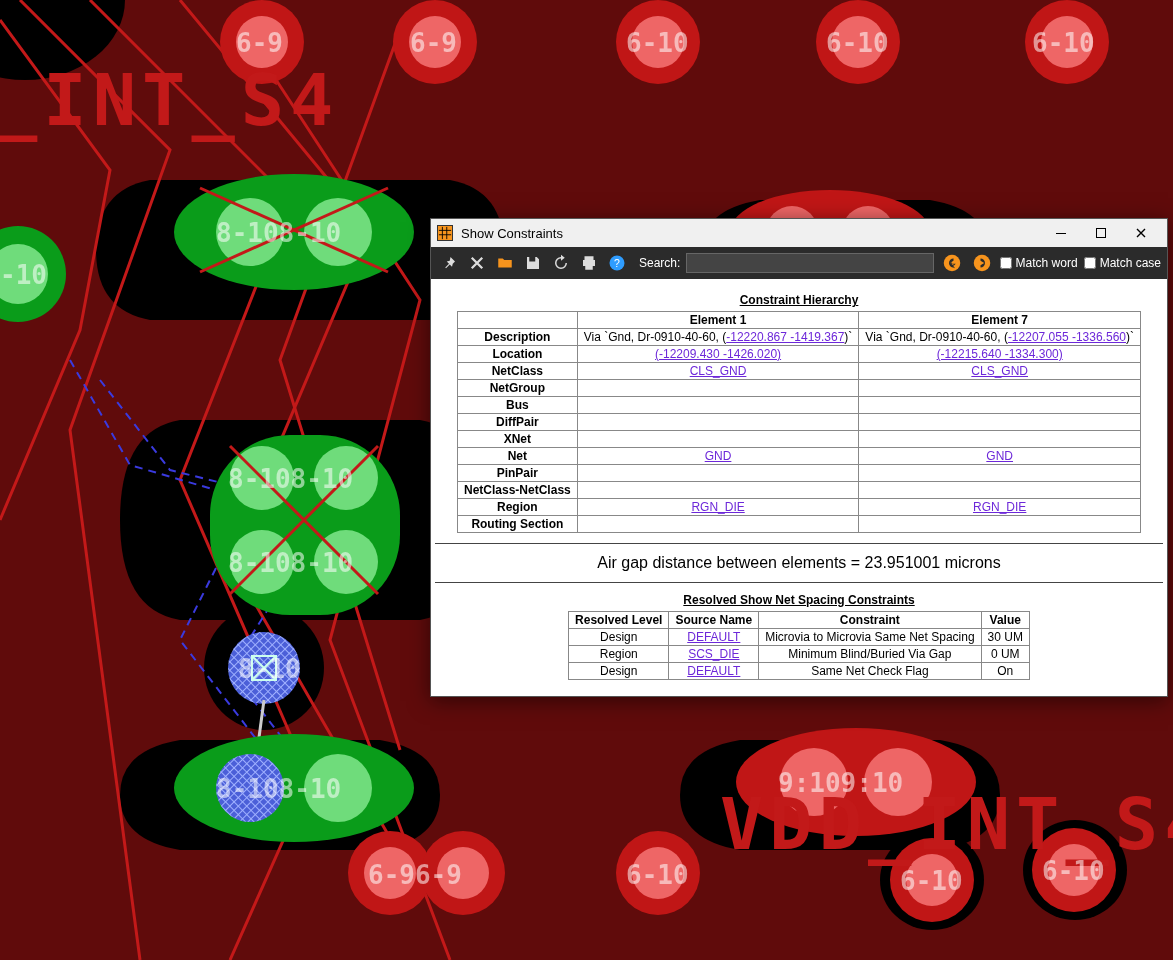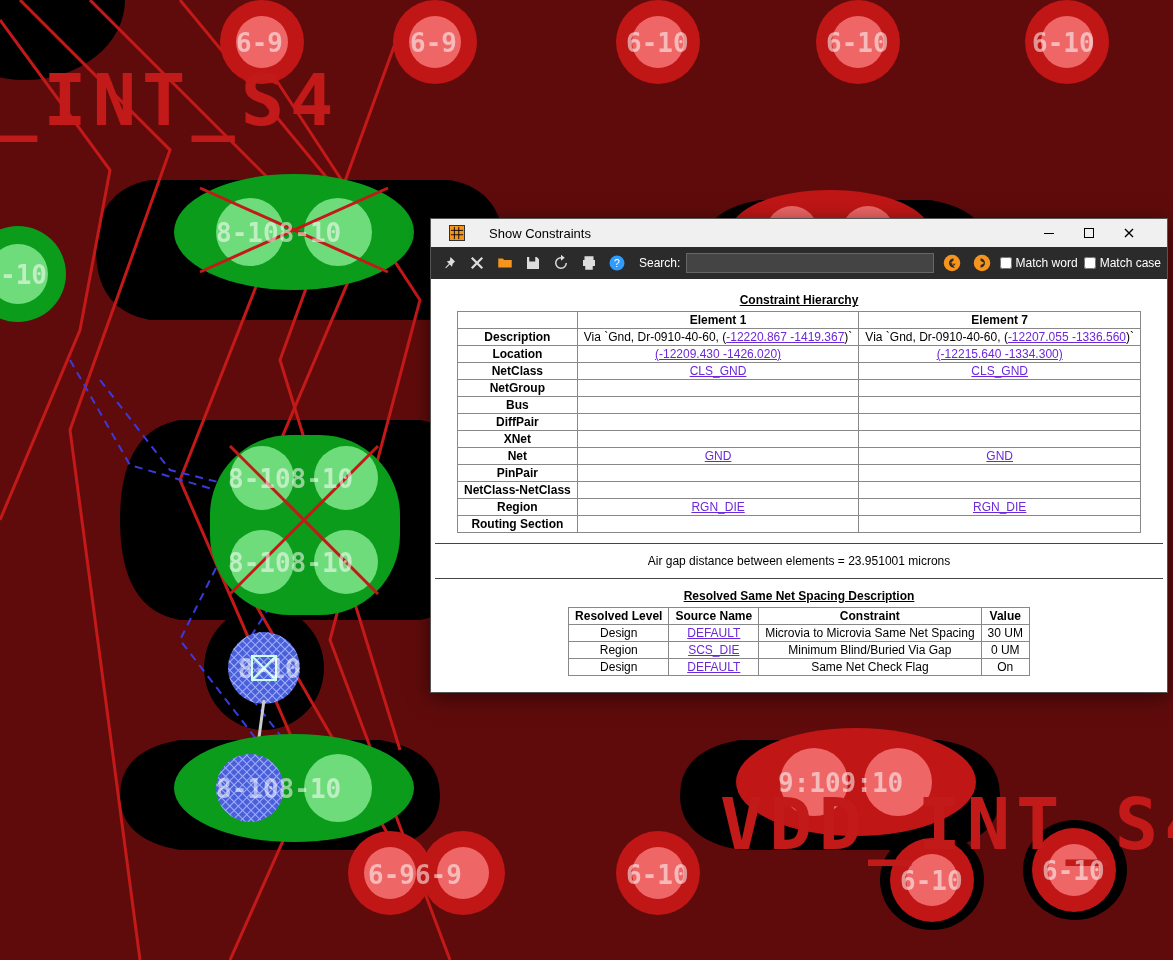--- a/index.html
+++ b/index.html
@@ -39,22 +39,22 @@
   width: 738px;
   background: #fff;
   border: 1px solid #555;
   box-shadow: 0 4px 20px rgba(0,0,0,.5);
 }
 .titlebar {
   display: flex;
   align-items: center;
   height: 28px;
   background: #f0f0f0;
-  padding: 0 18px;
-  gap: 24px;
+  padding: 0 6px;
+  gap: 8px;
 }
 .titlebar .app-icon {
   width: 16px; height: 16px;
   background: #f7941d;
   border: 1px solid #333;
 }
 .titlebar .title { font-size: 13px; flex: 1; }
 .winbtns { display: flex; }
 .winbtn {
   width: 40px; height: 28px;
@@ -111,21 +111,21 @@
 .res-table td, .res-table th {
   border: 1px solid #888;
   padding: 1px 6px;
   text-align: center;
   font-weight: normal;
   white-space: nowrap;
 }
 .hier-table th, .res-table th { font-weight: bold; }
 a.link { color: #6d28d9; text-decoration: underline; }
 hr { border: none; border-top: 1px solid #444; margin: 10px 0; }
-.airgap { text-align: center; font-size: 12px; margin: 6px 0; }
+.airgap { text-align: center; font-size: 16px; margin: 6px 0; }
 </style>
 </head>
 <body>
 
 <div class="pcb-canvas">
   <svg viewBox="0 0 1173 960">
 
     <rect x="0" y="0" width="1173" height="960" fill="#600b0b"></rect>
     <ellipse cx="25" cy="0" rx="100" ry="80" fill="#000"></ellipse>
     <path d="M 150 180 q -54 10 -54 70 q 0 60 54 70 h 300 q 54 -10 54 -70 q 0 -60 -54 -70 z" fill="#000"></path>
@@ -421,21 +421,21 @@
             <td></td>
             <td></td>
           </tr>
         </tbody>
     </table>
 
     <hr>
     <div class="airgap">Air gap distance between elements = 23.951001 microns</div>
     <hr>
 
-    <h3>Resolved Same Net Spacing Description</h3>
+    <h3>Resolved Show Net Spacing Constraints</h3>
     <table class="res-table">
       <tbody>
           <tr>
         <th>Resolved Level</th>
         <th>Source Name</th>
         <th>Constraint</th>
         <th>Value</th>
       </tr>
       </tbody>
         <tbody id="res-body">

